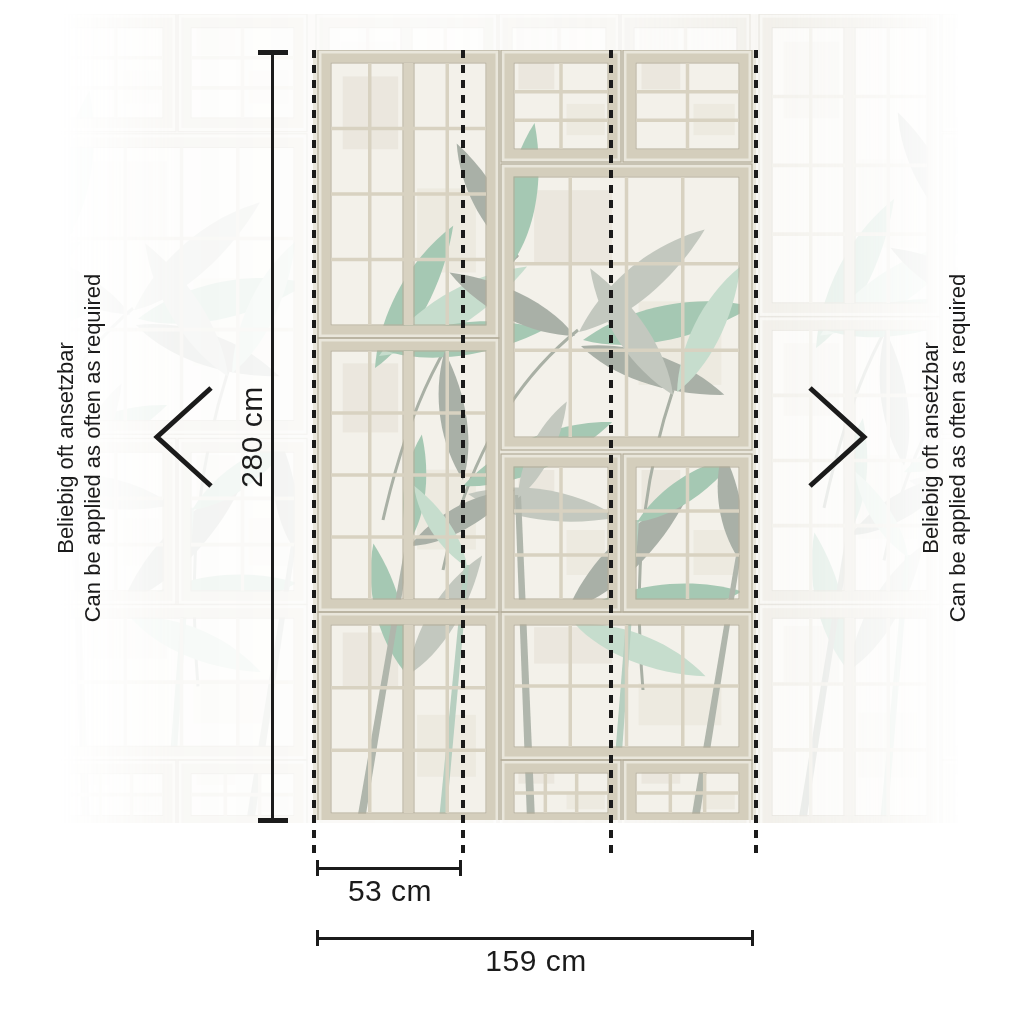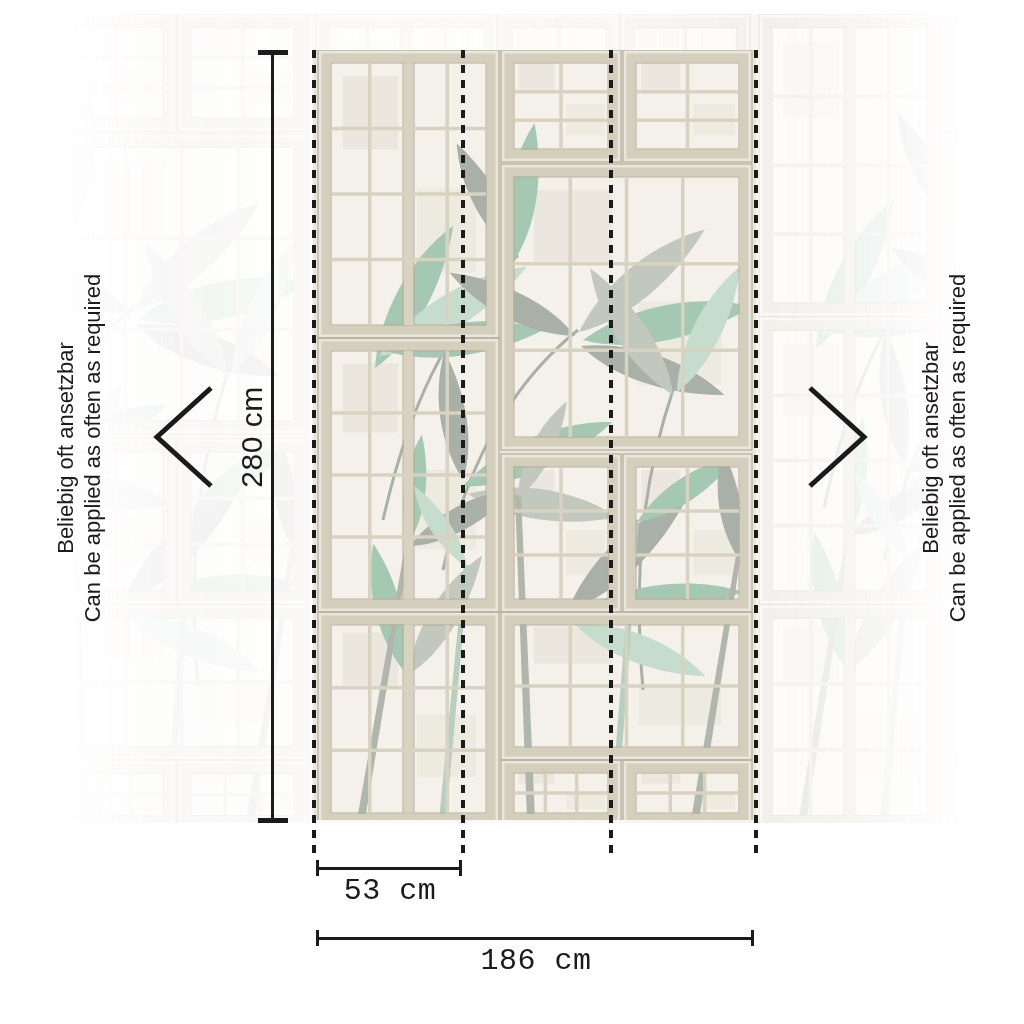--- a/index.html
+++ b/index.html
@@ -34,21 +34,21 @@
   }
   .dim-v-line{position:absolute;left:271px;top:52px;width:3px;height:770px;background:var(--ink);z-index:6;}
   .tick-h{position:absolute;width:30px;height:5px;background:var(--ink);z-index:6;}
   .tick-v{position:absolute;width:3px;height:16px;background:var(--ink);z-index:6;}
   .dim-h-line{position:absolute;height:3px;background:var(--ink);z-index:6;}
   .dim-label{
     position:absolute;z-index:7;font-size:30px;font-weight:500;letter-spacing:.5px;
     white-space:nowrap;color:var(--ink);
   }
   .rot{transform:translate(-50%,-50%) rotate(-90deg);}
-  .ctr{transform:translateX(-50%);font-family:Liberation Mono, monospace;}
+  .ctr{transform:translateX(-50%);}
   .side-note{
     position:absolute;z-index:7;text-align:center;white-space:nowrap;
     font-size:22px;font-weight:400;line-height:27px;color:var(--ink);
     transform:translate(-50%,-50%) rotate(-90deg);
   }
   .chev{position:absolute;z-index:7;}
 </style>
 </head>
 <body>
 
@@ -271,21 +271,21 @@
   <div class="dim-label rot" style="left:252px;top:437px">280 cm</div>
 
   <div class="dim-h-line" style="left:317px;top:867px;width:144px"></div>
   <div class="tick-v" style="left:316px;top:860px"></div>
   <div class="tick-v" style="left:459px;top:860px"></div>
   <div class="dim-label ctr" style="left:390px;top:874px">53 cm</div>
 
   <div class="dim-h-line" style="left:317px;top:937px;width:437px"></div>
   <div class="tick-v" style="left:316px;top:930px"></div>
   <div class="tick-v" style="left:751px;top:930px"></div>
-  <div class="dim-label ctr" style="left:536px;top:944px">186 cm</div>
+  <div class="dim-label ctr" style="left:536px;top:944px">159 cm</div>
 
   <div class="side-note" style="left:79px;top:448px">
     <div>Beliebig oft ansetzbar</div>
     <div>Can be applied as often as required</div>
   </div>
   <div class="side-note" style="left:944px;top:448px">
     <div>Beliebig oft ansetzbar</div>
     <div>Can be applied as often as required</div>
   </div>
 

